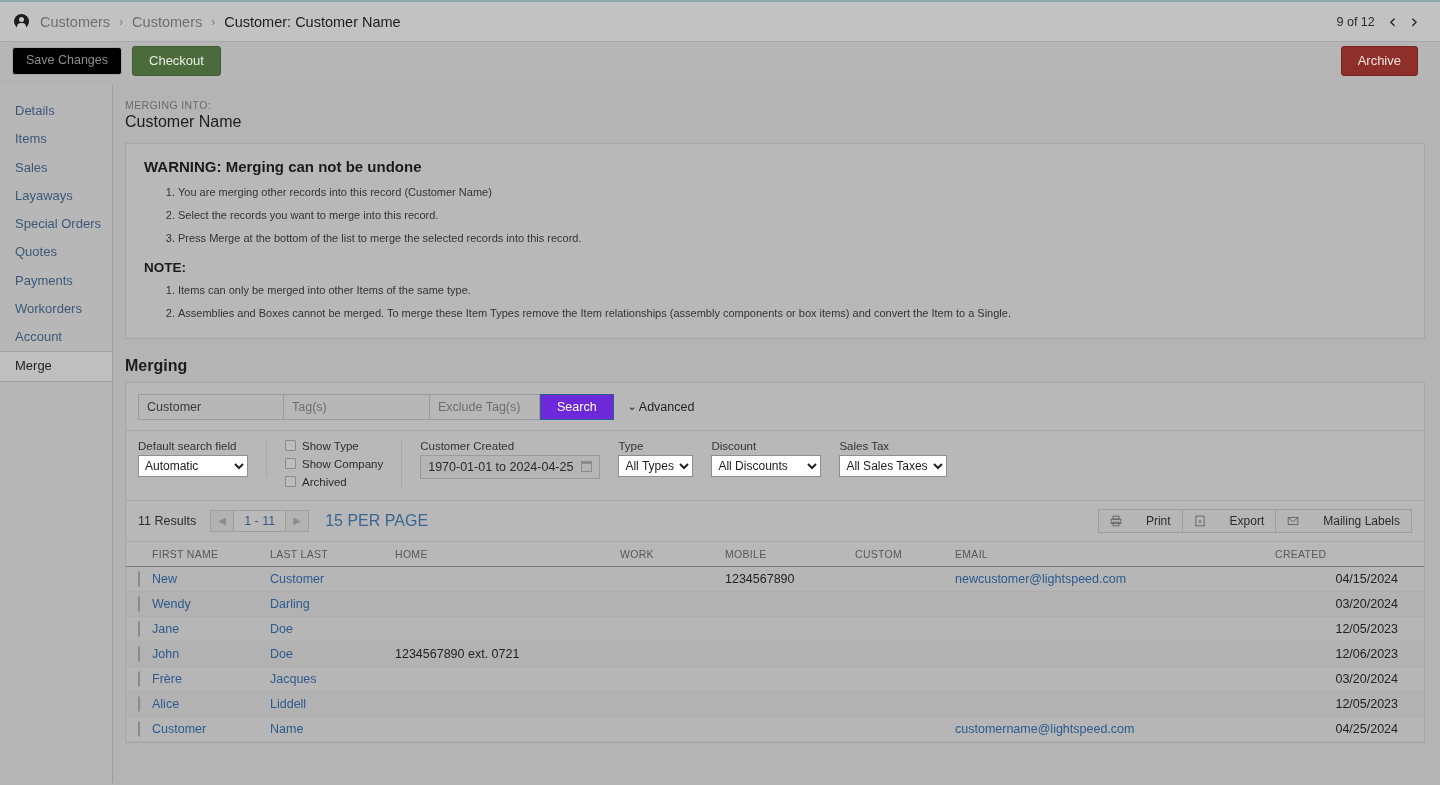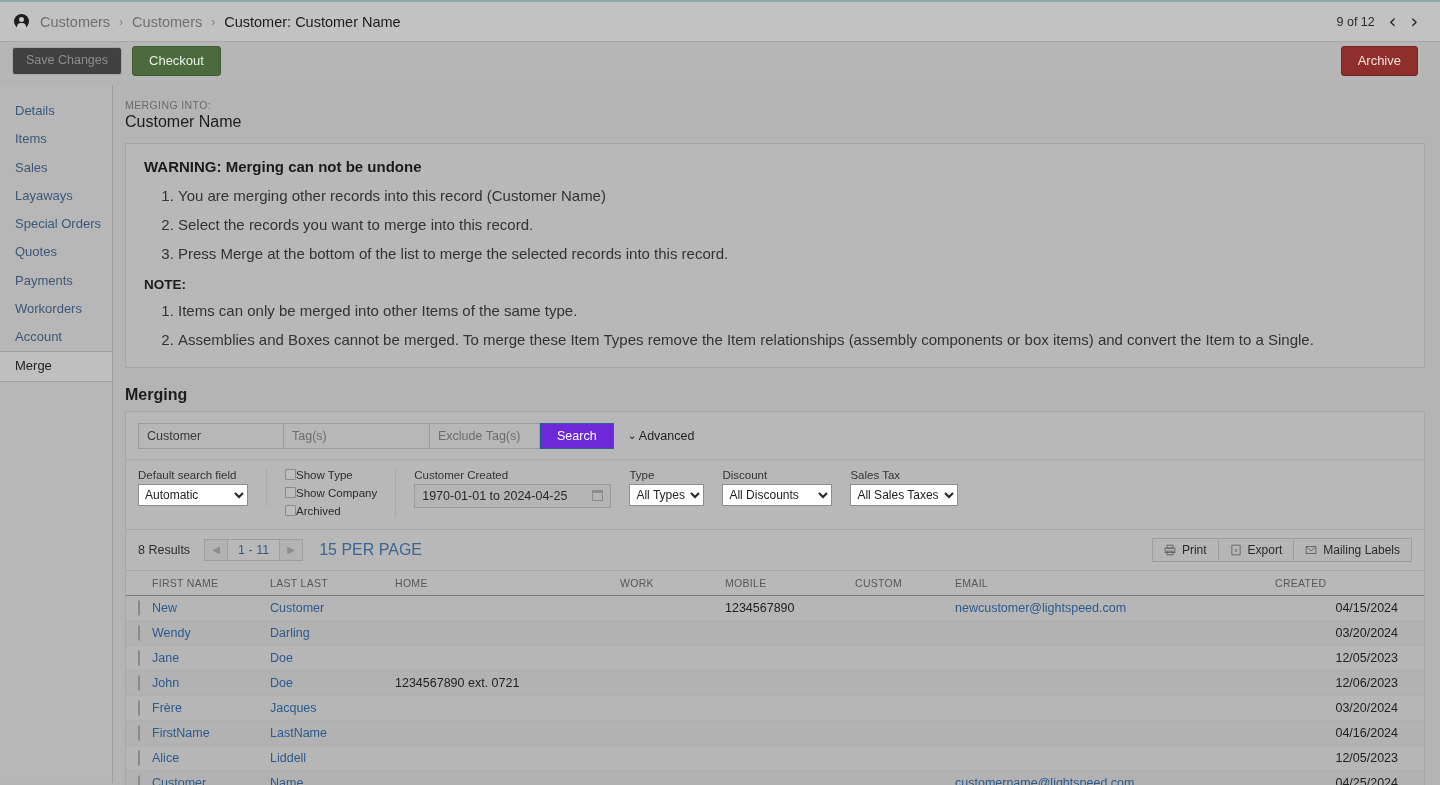--- a/index.html
+++ b/index.html
@@ -49,21 +49,21 @@
   
   .action-bar {
     position: absolute; top: 42px; left: 0; width: 1440px; height: 38px;
     background: #b6b6b6; display: flex; align-items: center; padding: 0 12px;
   }
   .btn {
     font-size: 12.5px; border-radius: 3px; padding: 6px 13px;
     cursor: pointer; border: 1px solid #9a9a9a; line-height: 1.1;
   }
   .btn-save {
-    background: #404040; color: #8d8d8d; border: 1px solid #a5a5a5; margin-right: 10px;
+    background: #000000; color: #8d8d8d; border: 1px solid #a5a5a5; margin-right: 10px;
   }
   .btn-checkout {
     background: #4b6b3c; color: #e9efe6; border: 1px solid #3f5b33;
     padding: 7px 16px; font-size: 13px;
   }
   .btn-archive {
     background: #8e2f2b; color: #f0e2e1; border: 1px solid #752522;
     margin-left: auto; padding: 7px 16px; font-size: 13px; margin-right: 10px;
   }
 
@@ -96,21 +96,21 @@
 
   
   .warn-box {
     border: 1px solid #a6a6a6; background: #b8b8b8;
     padding: 14px 18px 16px 18px; margin: 0 1px 0 6px;
   }
   .warn-title { font-size: 15px; color: #1b1b1b; font-weight: bold; margin: 0 0 10px 0; }
   .note-title { font-size: 13.5px; color: #1b1b1b; font-weight: bold; margin: 13px 0 8px 0; }
   ol.warn-list { margin: 0; padding-left: 34px; }
   ol.warn-list li {
-    font-size: 15px; color: #333; line-height: 1.45; margin-bottom: 7px;
+    font-size: 11px; color: #333; line-height: 1.45; margin-bottom: 7px;
   }
   ol.warn-list li:last-child { margin-bottom: 0; }
 
   
   .section-title {
     font-size: 16px; color: #1c1c1c; margin: 18px 0 7px 6px; font-weight: bold;
   }
   .panel {
     margin: 0 1px 0 6px; border: 1px solid #a6a6a6; background: #b8b8b8;
   }
@@ -145,31 +145,31 @@
   }
   .fg { padding-right: 18px; }
   .fg.div { border-right: 1px solid #a9a9a9; margin-right: 18px; }
   .f-label { font-size: 11.5px; color: #333; margin-bottom: 3px; white-space: nowrap; }
   .sel {
     height: 22px; background: #ffffff; border: 1px solid #8e8e8e;
     font-size: 12px; color: #222; font-family: "Liberation Sans", sans-serif;
     padding: 1px 2px;
   }
   .chk-row {
-    display: flex; align-items: center; margin-bottom: 6px; cursor: pointer;
+    display: flex; align-items: center; gap: 6px; margin-bottom: 6px; cursor: pointer;
   }
   .chk-row:last-child { margin-bottom: 0; }
   .chk {
     width: 11px; height: 11px; border: 1px solid #8a8a8a; background: #bdbdbd;
     flex: 0 0 auto; border-radius: 1px;
   }
   .chk-lbl { font-size: 11.5px; color: #2c2c2c; }
   .date-box {
     height: 24px; border: 1px solid #9b9b9b; background: #b5b5b5;
-    display: flex; align-items: center; padding: 0 7px; gap: 25px;
+    display: flex; align-items: center; padding: 0 7px; gap: 8px;
   }
   .date-txt { font-size: 12.5px; color: #2a2a2a; white-space: nowrap; }
   .cal-ico {
     width: 11px; height: 11px; border: 1px solid #7e7e7e; border-top-width: 3px;
     opacity: .75; flex: 0 0 auto;
   }
 
   
   .res-bar {
     display: flex; align-items: center; padding: 8px 12px;
@@ -183,21 +183,21 @@
   }
   .pg-cur {
     padding: 3px 10px; background: #b9b9b9; font-size: 12.5px; color: #3a5a7d;
     border-left: 1px solid #9e9e9e; border-right: 1px solid #9e9e9e;
   }
   .per-page {
     font-size: 16px; color: #3a6694; margin-left: 16px; cursor: pointer;
   }
   .res-actions { margin-left: auto; display: flex; }
   .act-btn {
-    display: flex; align-items: center; gap: 6px; font-size: 12px; color: #2b2b2b;
+    display: flex; align-items: center; gap: 24px; font-size: 12px; color: #2b2b2b;
     padding: 4px 11px; border: 1px solid #9e9e9e; background: #b6b6b6;
     cursor: pointer; border-right: none;
   }
   .act-btn:last-child { border-right: 1px solid #9e9e9e; }
   .act-ico { width: 12px; height: 12px; opacity: .8; }
 
   
   table.grid { width: 100%; border-collapse: collapse; }
   table.grid th {
     font-size: 10.5px; color: #585858; font-weight: normal; letter-spacing: .3px;
@@ -341,21 +341,21 @@
 
         <div class="fg">
           <div class="f-label">Sales Tax</div>
           <select class="sel">
             <option>All Sales Taxes</option>
           </select>
         </div>
       </div>
 
       <div class="res-bar">
-        <span class="res-count">8 Results</span>
+        <span class="res-count">11 Results</span>
         <div class="pg">
           <span class="pg-arrow">◀</span>
           <span class="pg-cur">1 - 11</span>
           <span class="pg-arrow">▶</span>
         </div>
         <span class="per-page">15 PER PAGE</span>
 
         <div class="res-actions">
           <div class="act-btn">
             <svg class="act-ico" viewBox="0 0 16 16">
@@ -447,31 +447,20 @@
               <td class="c-last"><span class="lnk">Jacques</span></td>
               <td class="c-home"></td>
               <td class="c-work"></td>
               <td class="c-mob"></td>
               <td class="c-cust"></td>
               <td class="c-email"><span class="lnk"></span></td>
               <td class="c-created">03/20/2024</td>
             </tr>
             <tr>
               <td class="c-chk"><span class="chk"></span></td>
-              <td class="c-first"><span class="lnk">FirstName</span></td>
-              <td class="c-last"><span class="lnk">LastName</span></td>
-              <td class="c-home"></td>
-              <td class="c-work"></td>
-              <td class="c-mob"></td>
-              <td class="c-cust"></td>
-              <td class="c-email"><span class="lnk"></span></td>
-              <td class="c-created">04/16/2024</td>
-            </tr>
-            <tr>
-              <td class="c-chk"><span class="chk"></span></td>
               <td class="c-first"><span class="lnk">Alice</span></td>
               <td class="c-last"><span class="lnk">Liddell</span></td>
               <td class="c-home"></td>
               <td class="c-work"></td>
               <td class="c-mob"></td>
               <td class="c-cust"></td>
               <td class="c-email"><span class="lnk"></span></td>
               <td class="c-created">12/05/2023</td>
             </tr>
             <tr>

